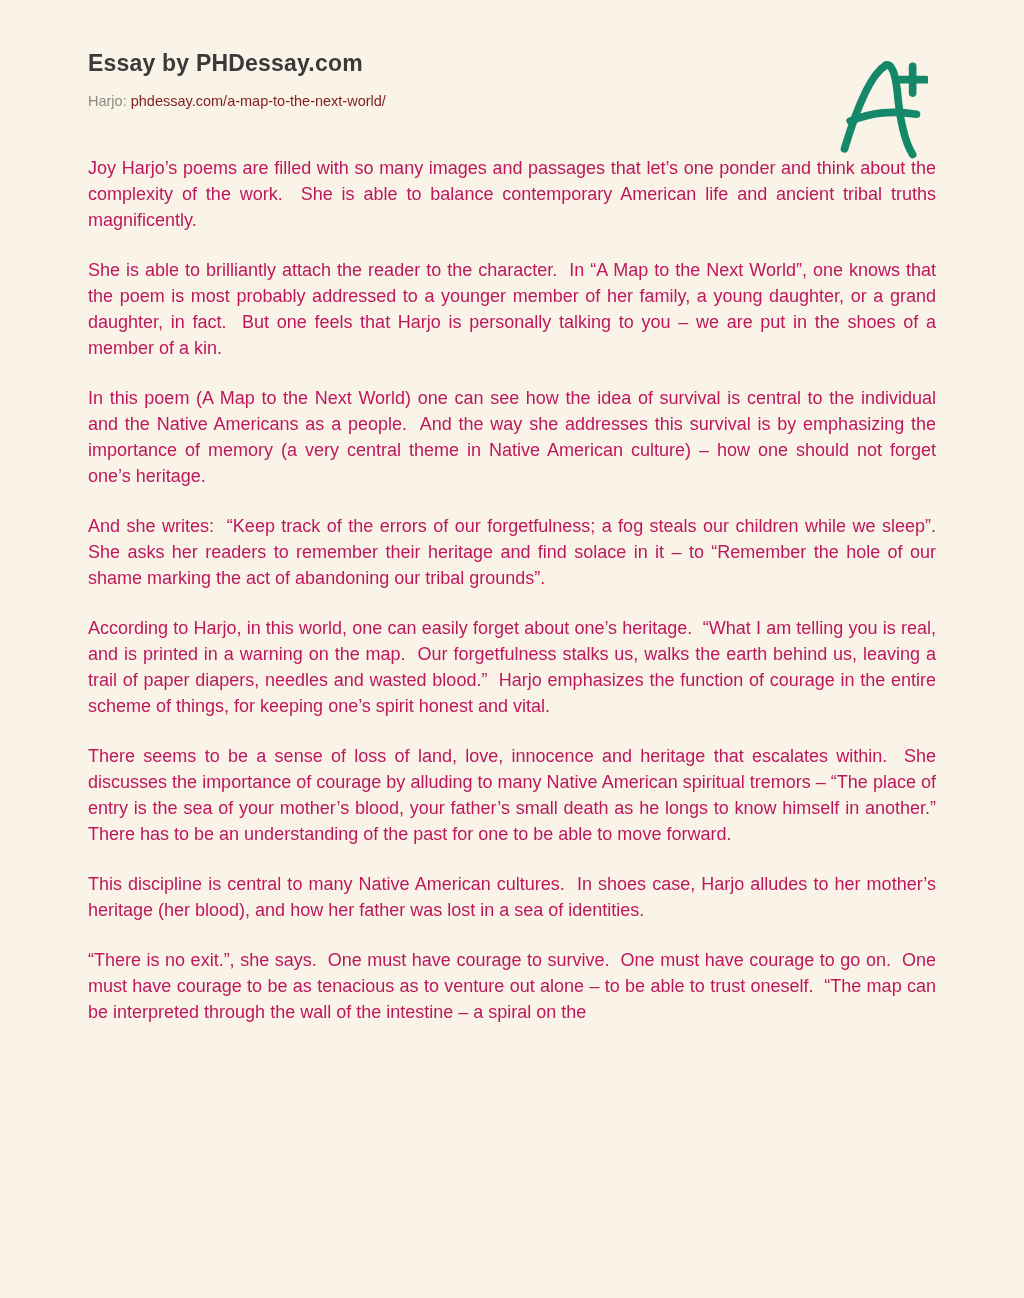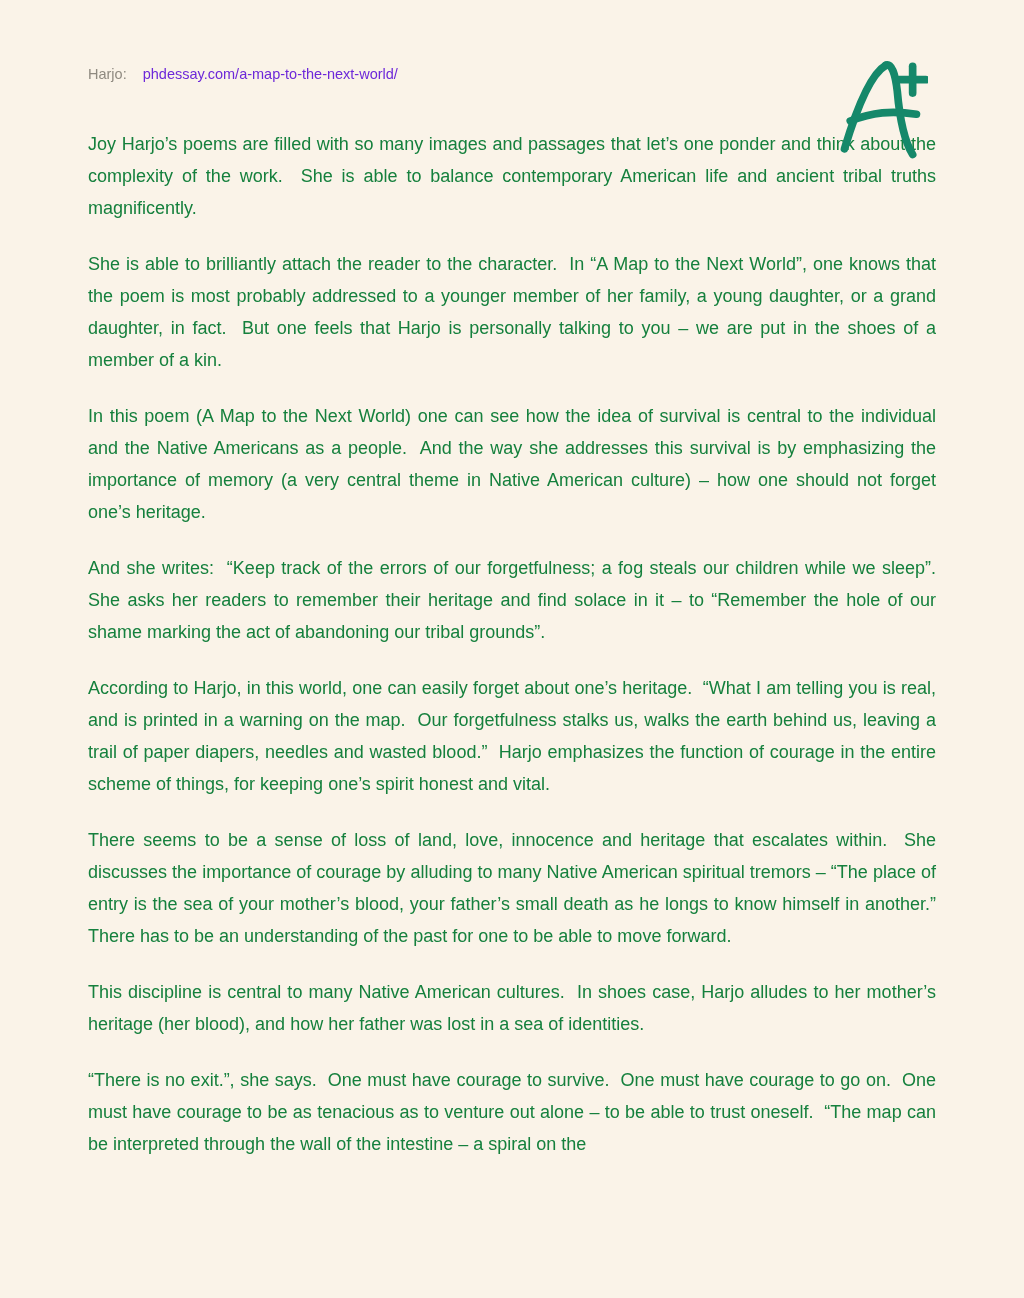--- a/index.html
+++ b/index.html
@@ -23,24 +23,24 @@
     font-weight: 600;
     color: #3a3a3a;
     letter-spacing: 0.2px;
   }
   .source-line {
     margin-top: 16px;
     font-size: 14.5px;
     color: #8f8a80;
   }
   .source-line a {
-    color: #6d28d9;
+    color: #7f1d1d;
     text-decoration: none;
     font-weight: 500;
-    margin-left: 16px;
+    margin-left: 4px;
   }
   .logo {
     position: absolute;
     top: 52px;
     right: 96px;
     width: 96px;
     height: 112px;
   }
   h1.title {
     margin: 82px 0 0 0;
@@ -48,31 +48,32 @@
     font-weight: 700;
     color: #2b2b2b;
     letter-spacing: 0.2px;
   }
   .content {
     margin-top: 46px;
   }
   .content p {
     margin: 0 0 24px 0;
     font-size: 18px;
-    line-height: 32px;
-    color: #15803d;
+    line-height: 26px;
+    color: #be185d;
     text-align: justify;
     white-space: pre-wrap;
   }
 </style>
 </head>
 <body>
 
 <div class="page">
 
+  <div class="brand">Essay by PHDessay.com</div>
 
   <div class="source-line"><span>Harjo:</span><a href="#">phdessay.com/a-map-to-the-next-world/</a></div>
 
   <div class="logo">
     <svg viewBox="0 0 100 115" width="96" height="112" xmlns="http://www.w3.org/2000/svg">
       <g fill="none" stroke="#15886a" stroke-width="8" stroke-linecap="round">
         <path d="M13,100 C25,60 40,22 56,13"></path>
         <path d="M56,13 C62,10 66,22 68,40 C70,63 74,90 84,106"></path>
         <path d="M19,71 C42,62 62,60 88,64"></path>
         <path d="M84,14 L84,42"></path>

